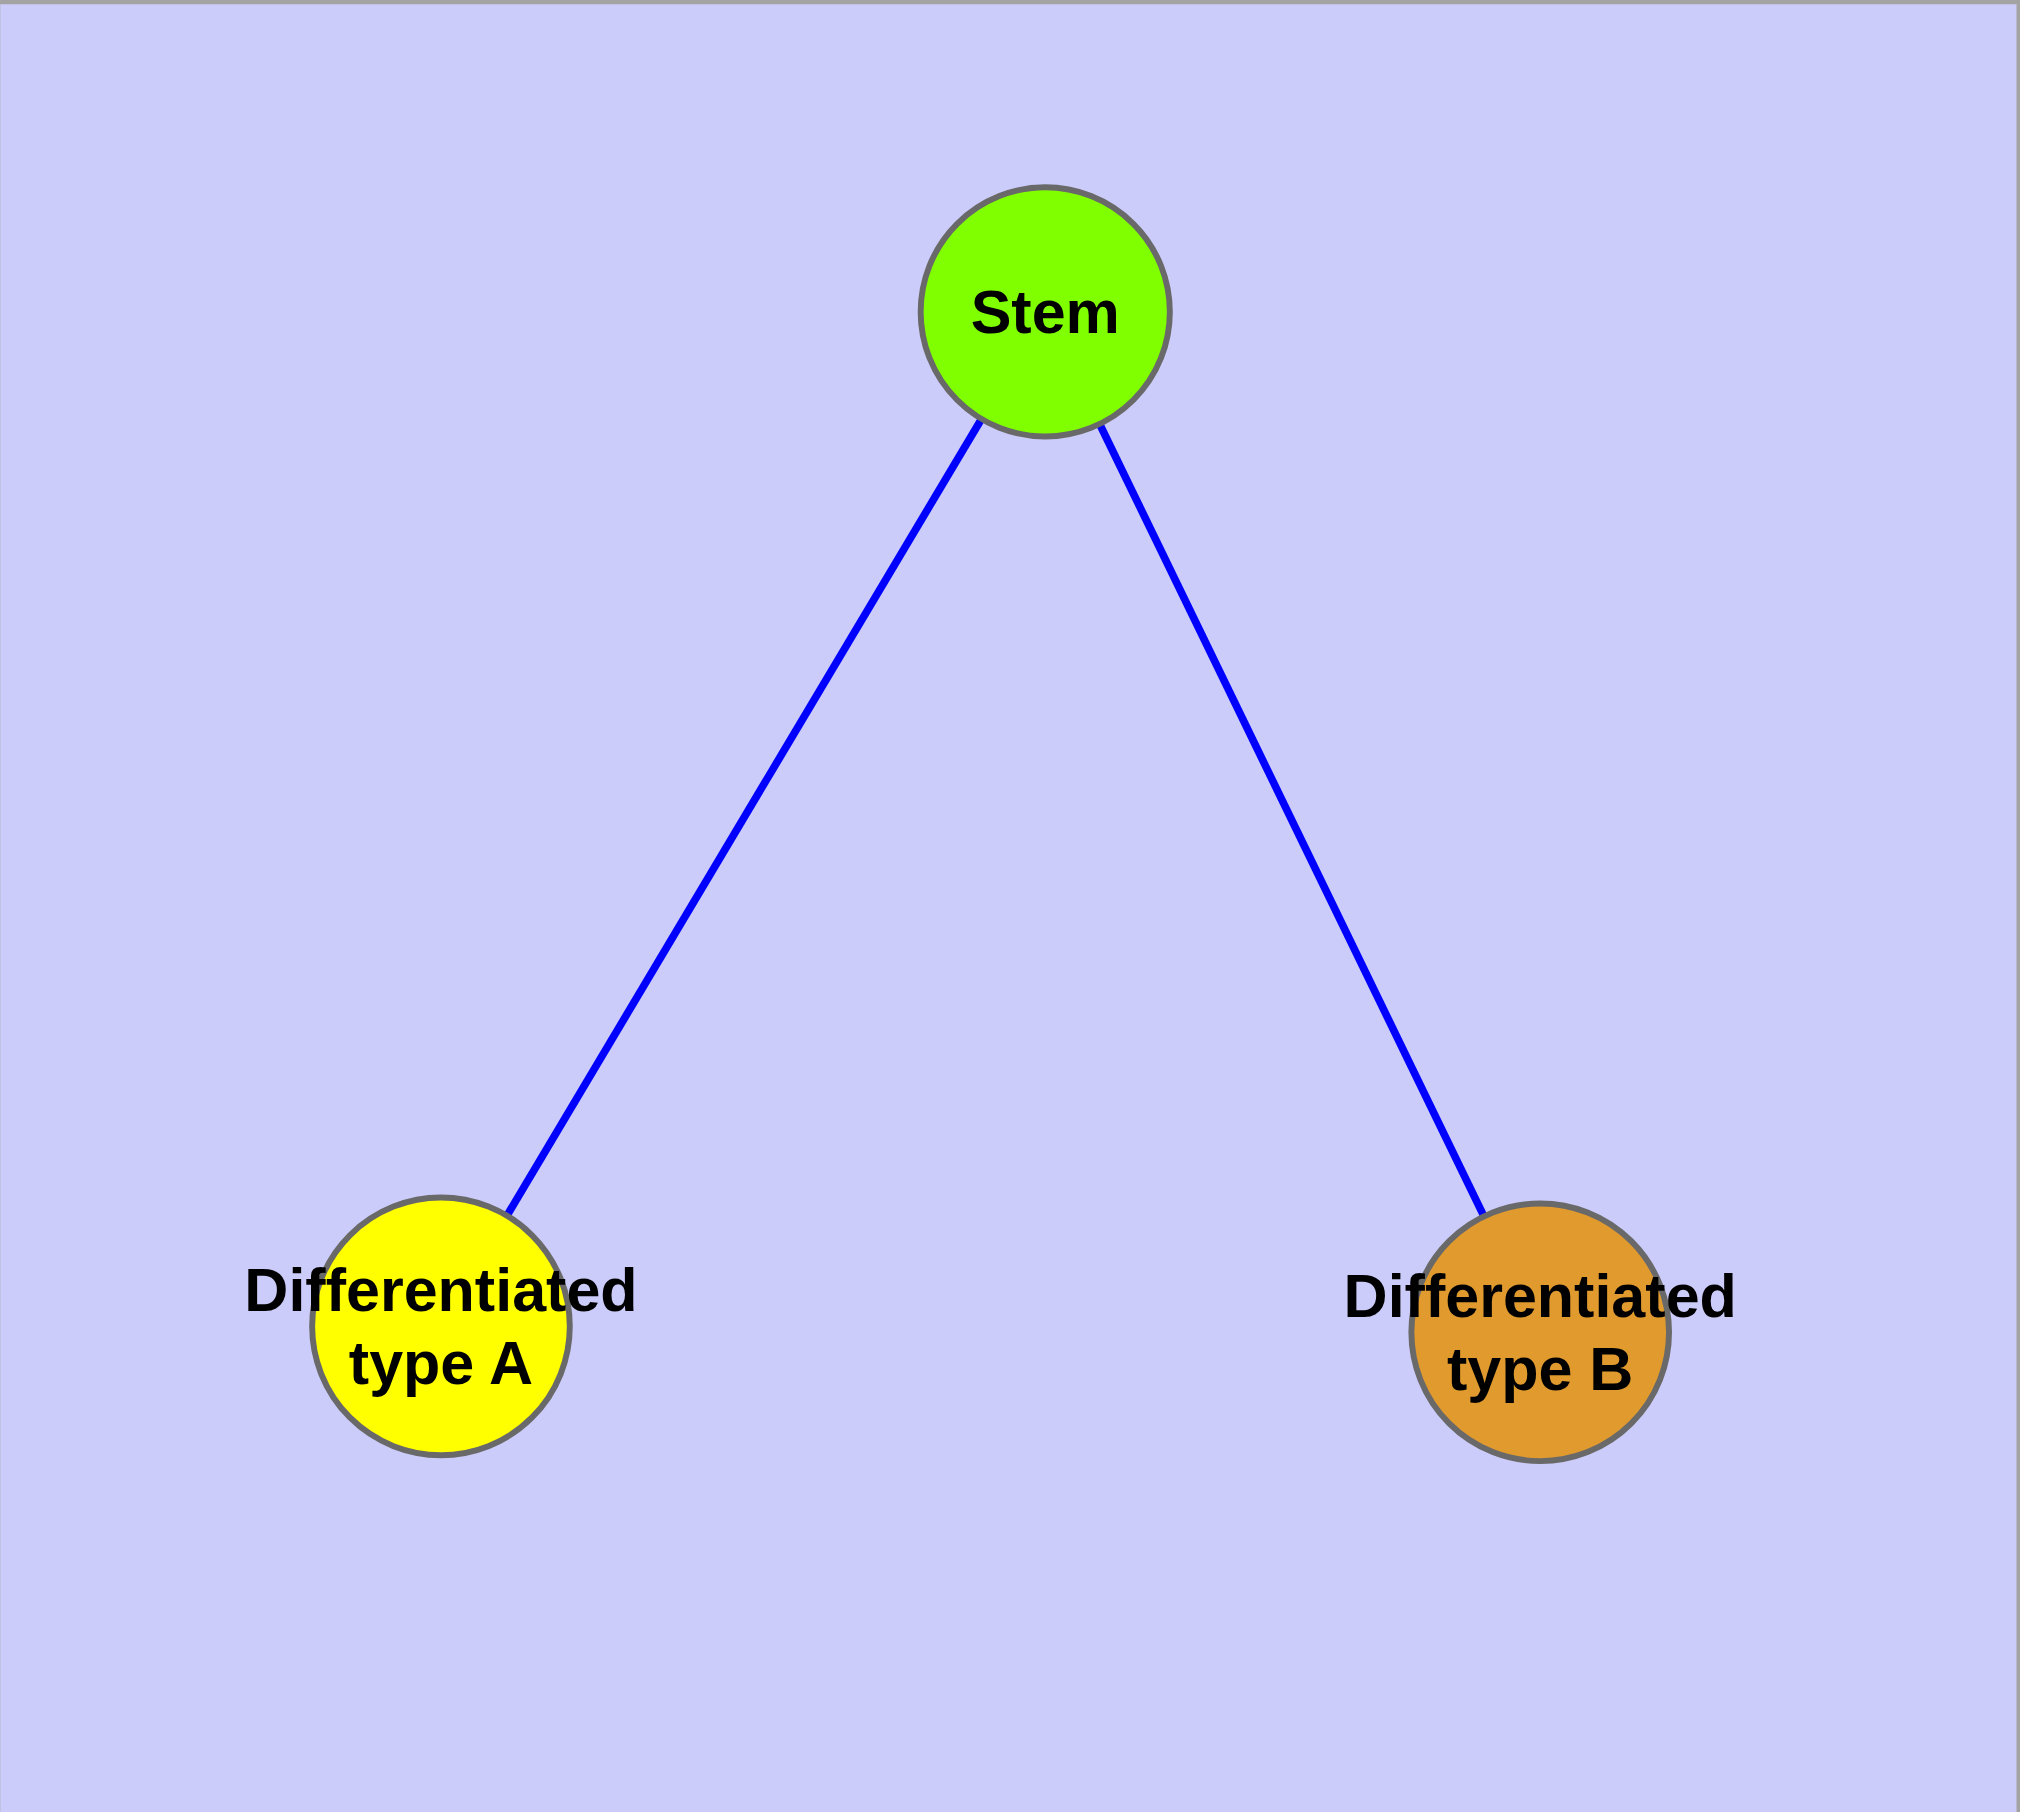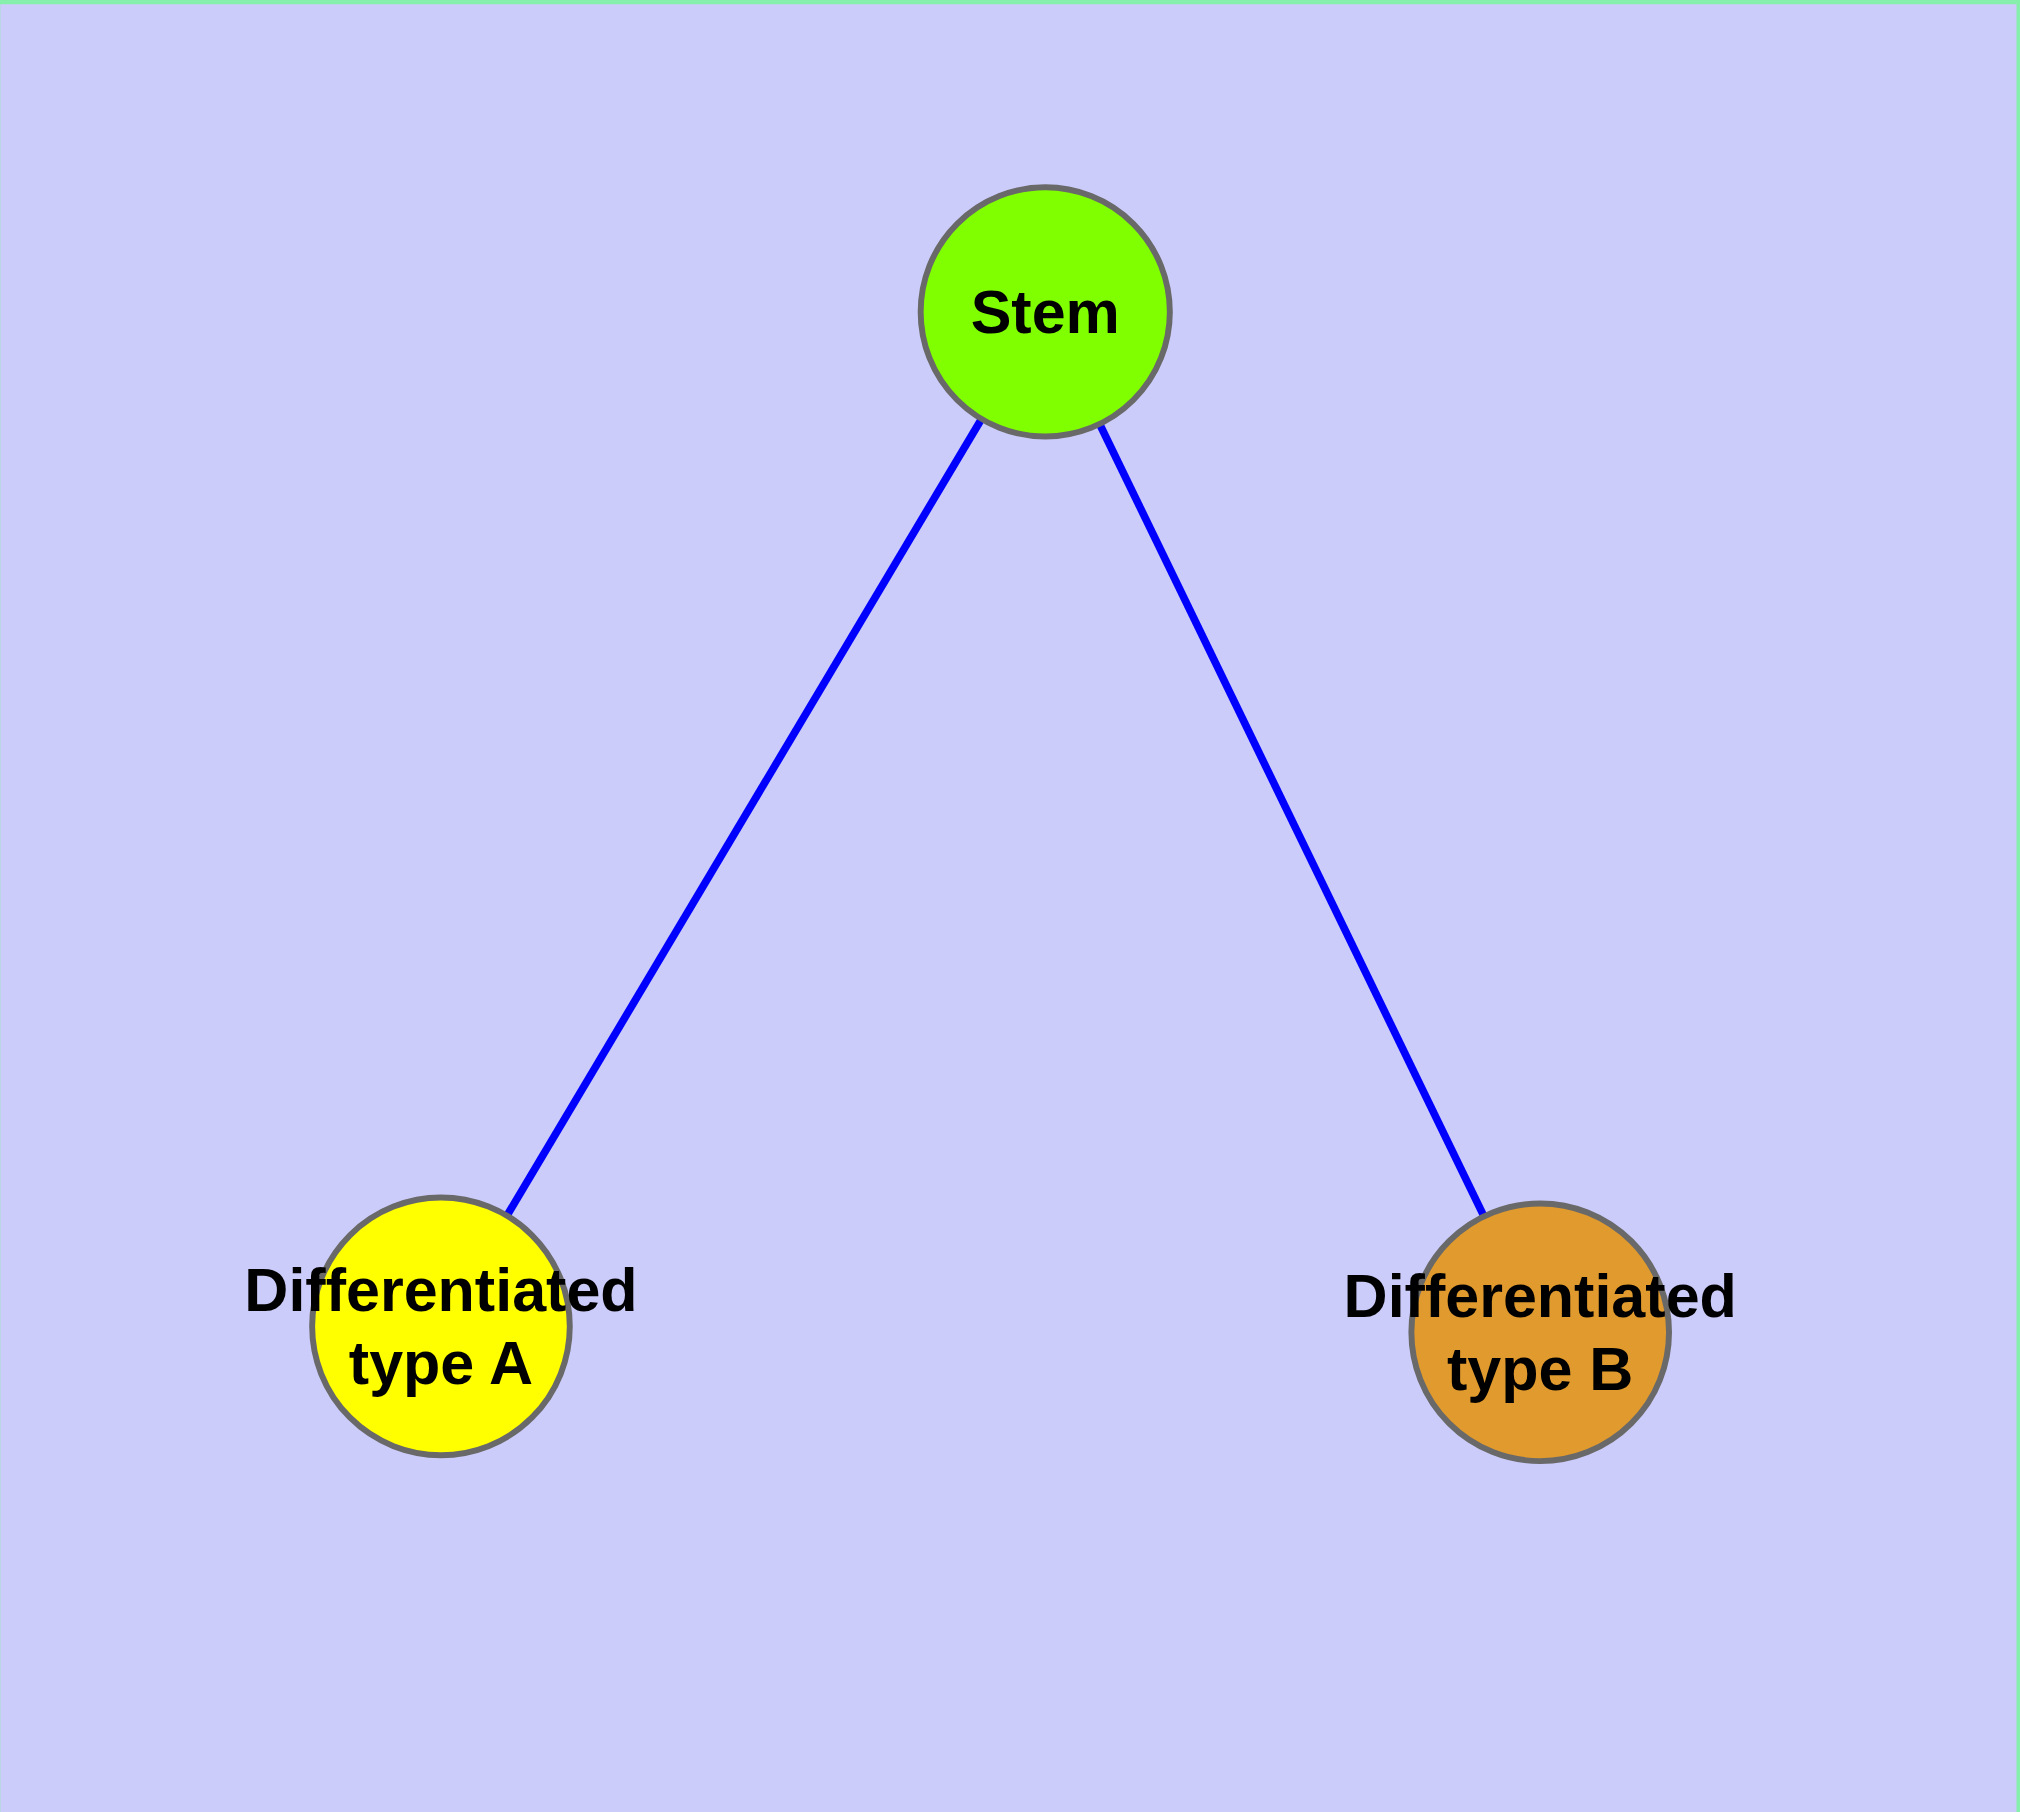--- a/index.html
+++ b/index.html
@@ -11,21 +11,21 @@
   body {
     width: 2021px;
     height: 1812px;
     overflow: hidden;
     font-family: "Liberation Sans", sans-serif;
   }
   #canvas {
     position: relative;
     width: 2021px;
     height: 1812px;
-    background: #86efac;
+    background: #a3a3a3;
   }
   #graph-svg {
     position: absolute;
     top: 0;
     left: 0;
     width: 2021px;
     height: 1812px;
     display: block;
   }
   .node-label {

